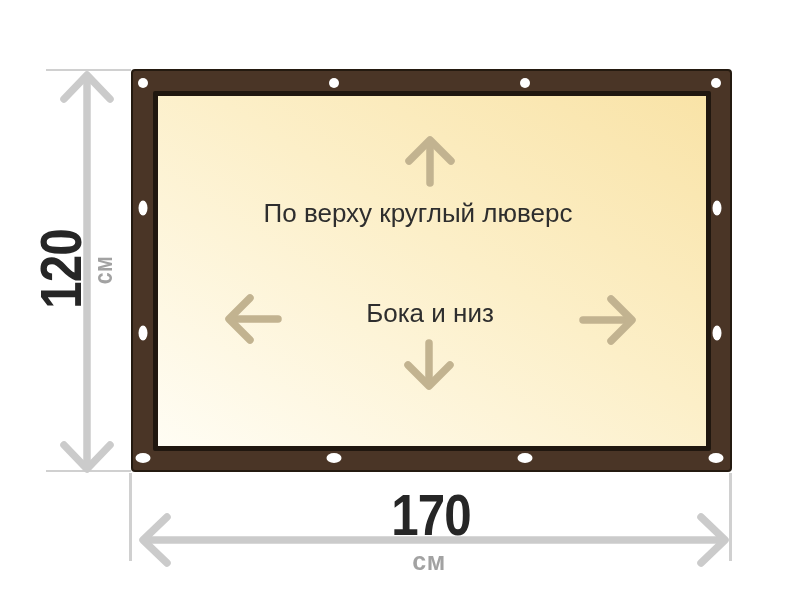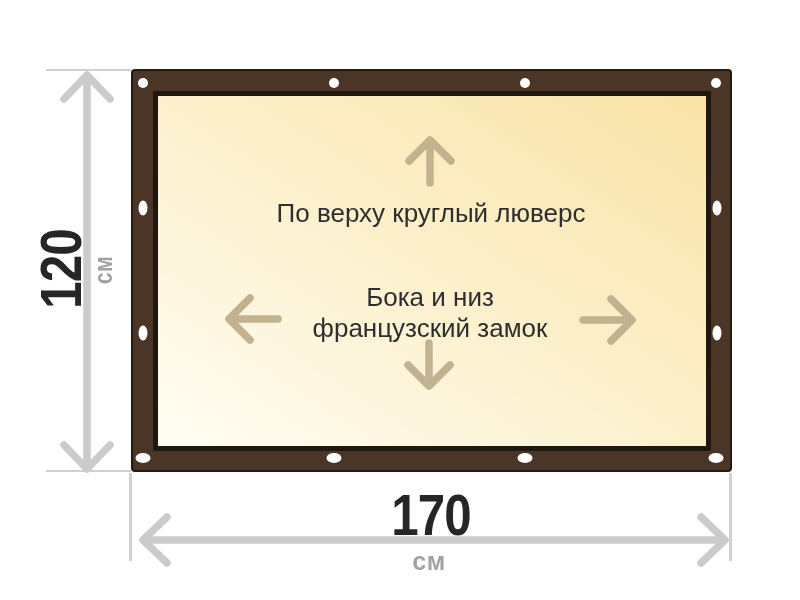--- a/index.html
+++ b/index.html
@@ -104,24 +104,23 @@
   </svg>
   <svg class="inner-arrow" style="left:222px;top:294px" width="62" height="50" viewBox="0 0 62 50">
     <line x1="56" y1="25" x2="9" y2="25"></line>
       <polyline points="28,4 7,25 28,46"></polyline>
   </svg>
   <svg class="inner-arrow" style="left:577px;top:295px" width="62" height="50" viewBox="0 0 62 50">
     <line x1="6" y1="25" x2="53" y2="25"></line>
       <polyline points="34,4 55,25 34,46"></polyline>
   </svg>
 
-  <div class="txt annotation" style="left:431px;top:213px">По верху круглый люверс</div>
+  <div class="txt annotation" style="left:418px;top:213px">По верху круглый люверс</div>
   <div class="txt annotation" style="left:430px;top:313px">
     <div>Бока и низ</div>
-    <div>французский замок</div>
   </div>
 
   <div class="ext" style="left:46px;top:68.5px;width:85px;height:2.5px"></div>
   <div class="ext" style="left:46px;top:469.5px;width:85px;height:2.5px"></div>
   <svg class="dim-arrow" style="left:57px;top:66px" width="60" height="412" viewBox="0 0 60 412">
     <line x1="30" y1="12" x2="30" y2="400"></line>
     <polyline points="7,33 30,9 53,33"></polyline>
     <polyline points="7,379 30,403 53,379"></polyline>
   </svg>
   <div class="txt dim-value v-rot" style="left:60px;top:269px">120</div>

